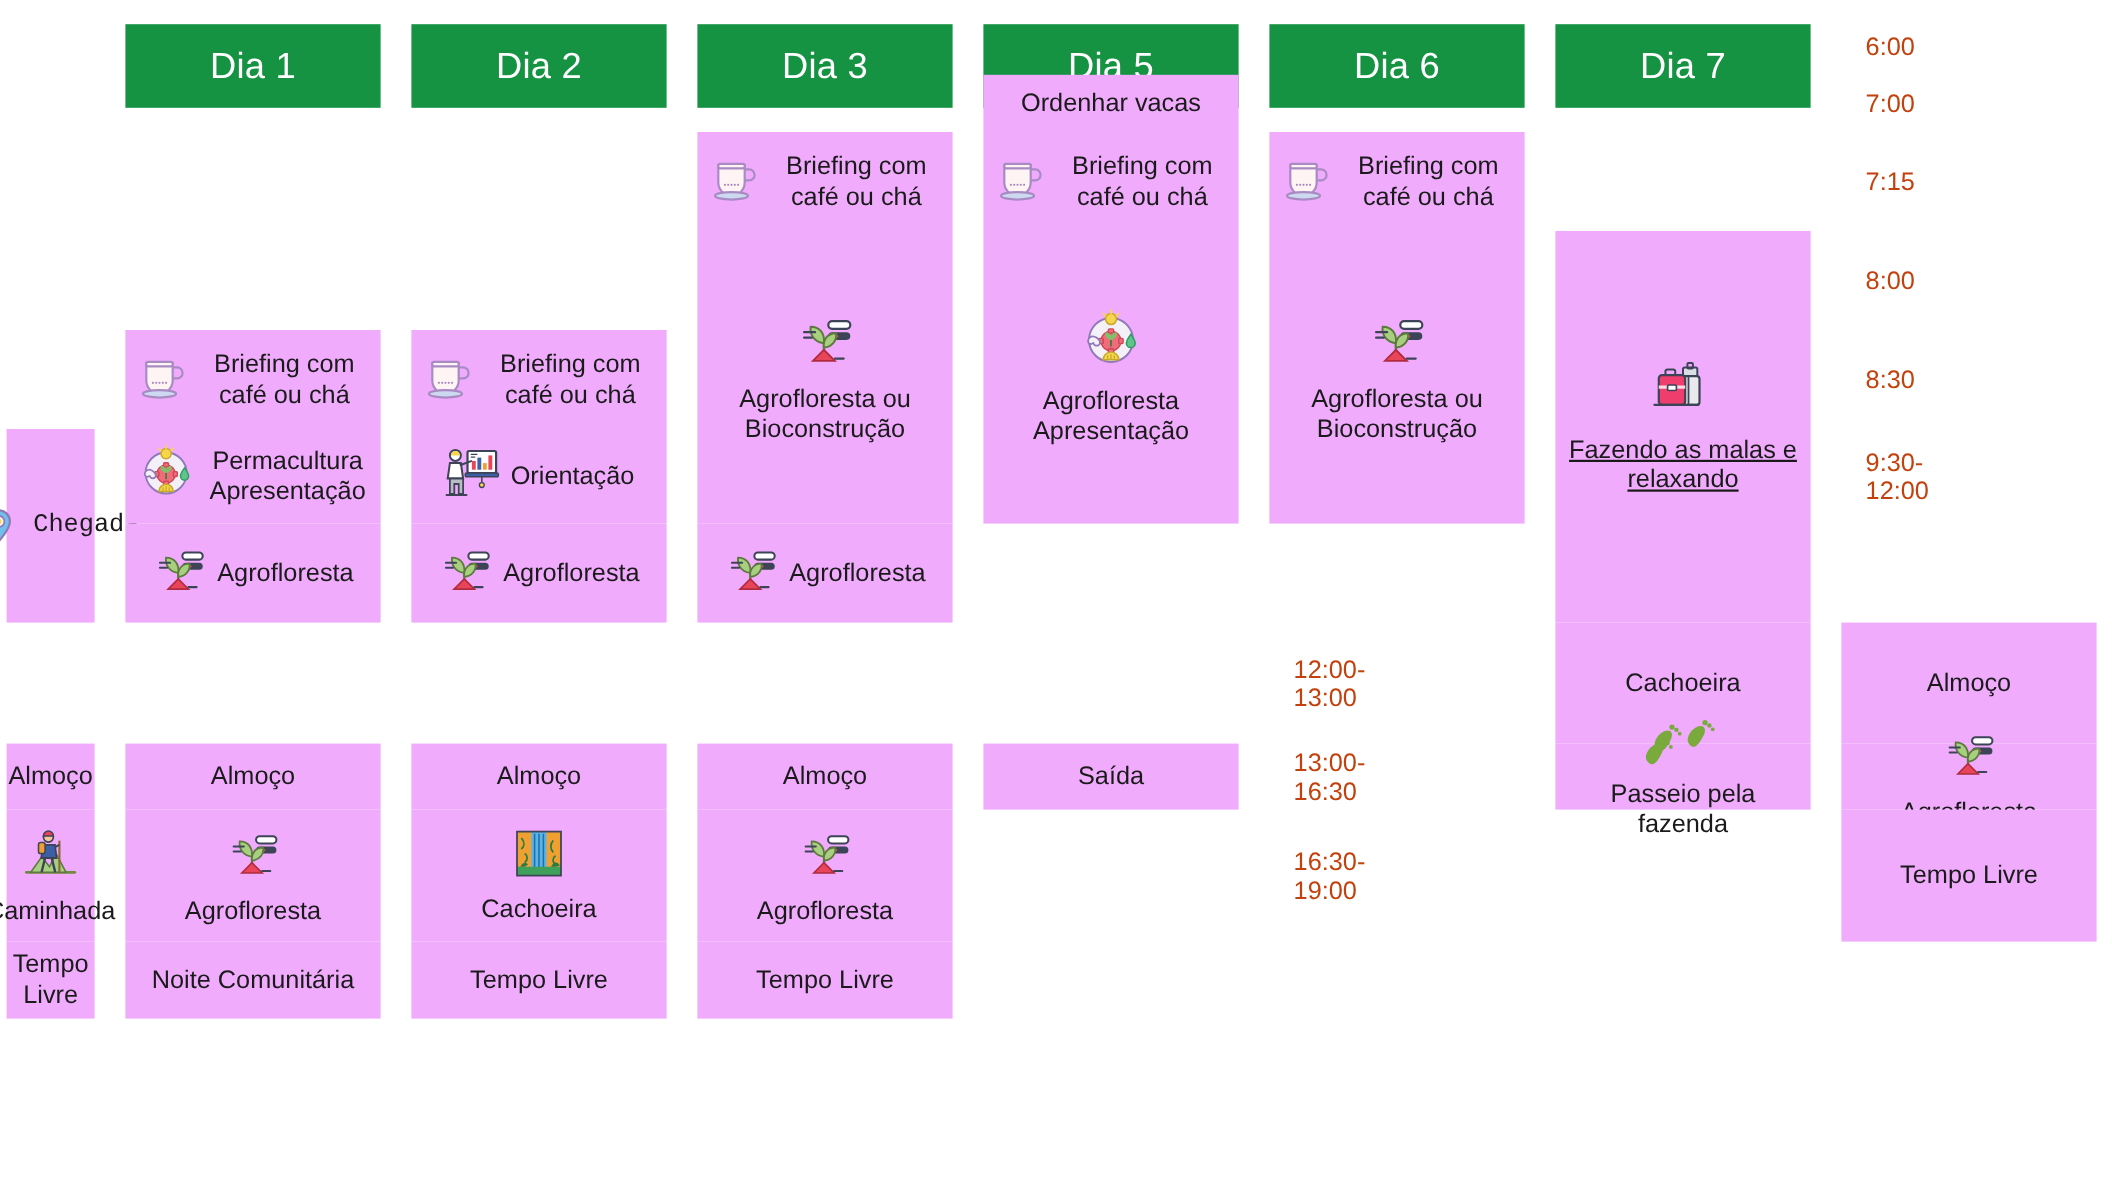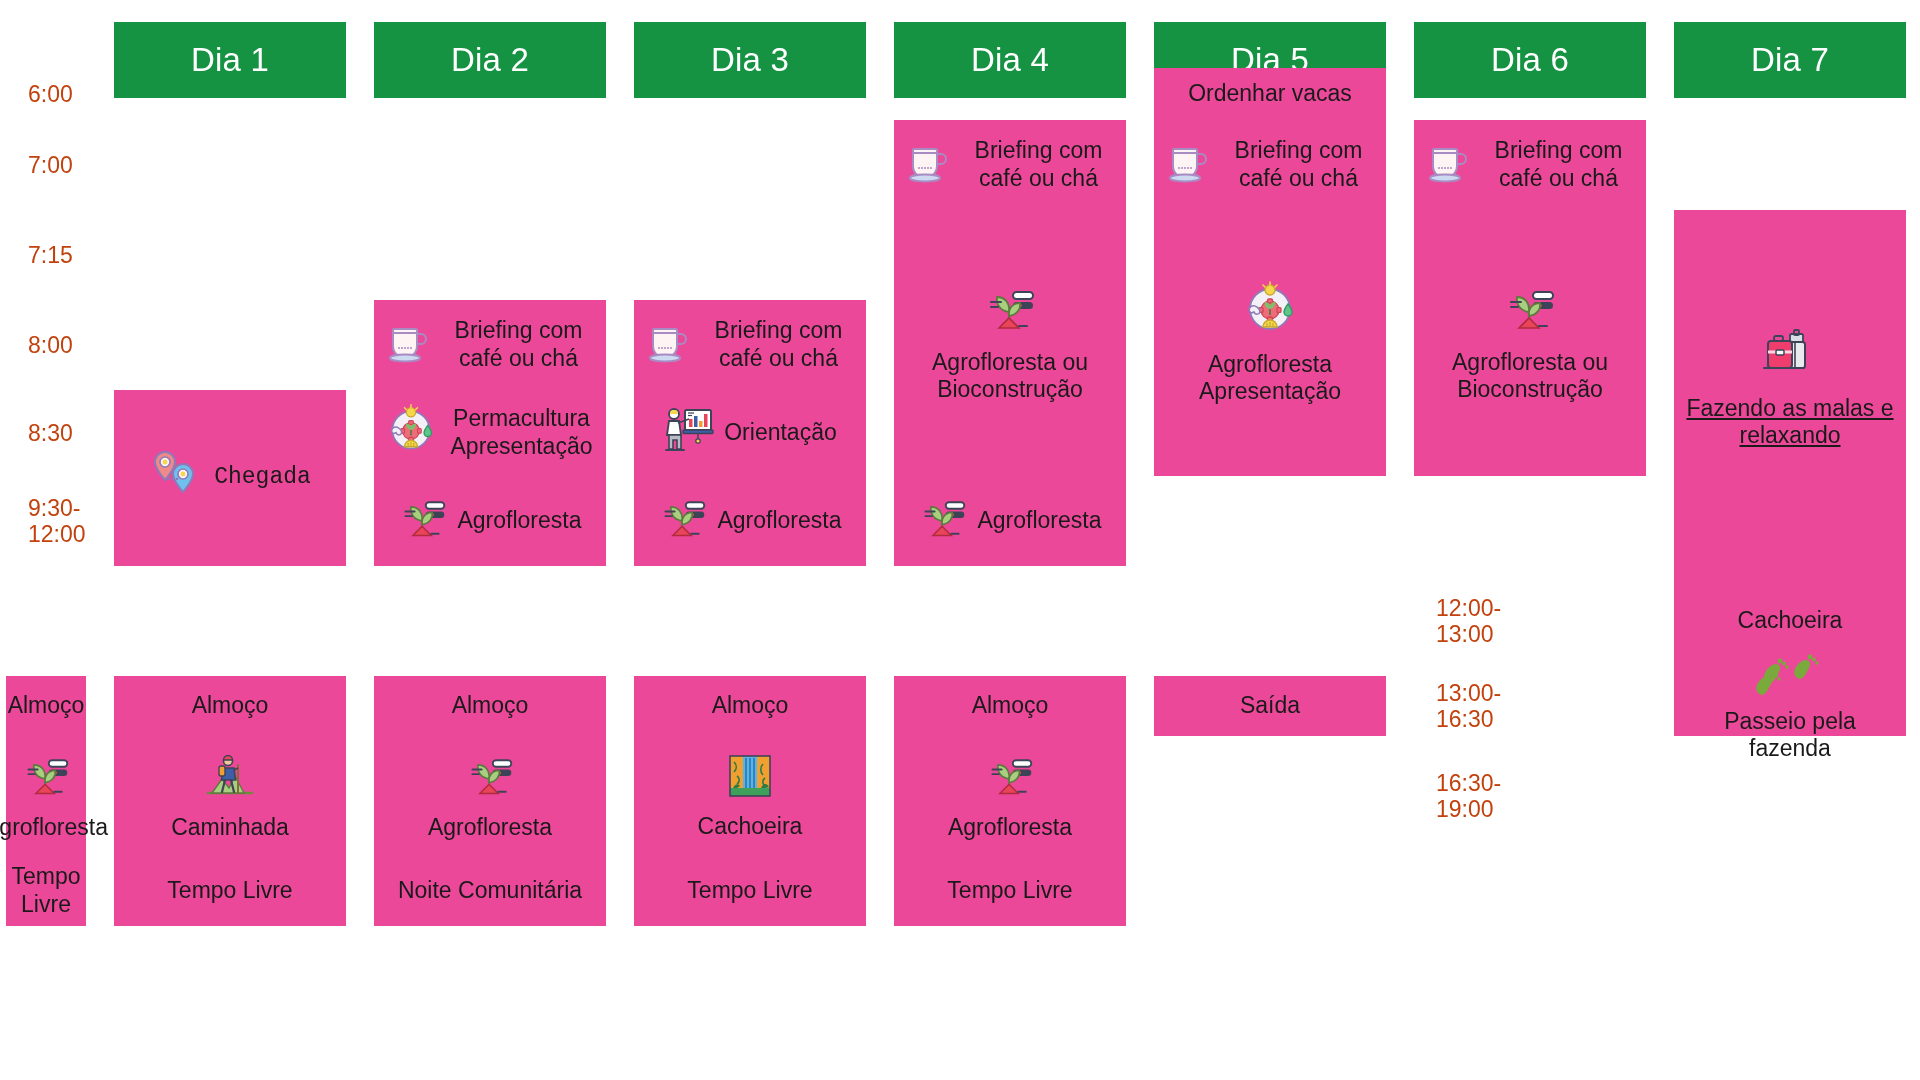--- a/index.html
+++ b/index.html
@@ -54,21 +54,21 @@
     padding-left: 28px;
     font-size: 23px;
     color: #c2410c;
     line-height: 1.15;
     white-space: pre-line;
   }
   .timelabel.two { align-items: center; }
 
   
   .cell {
-    background: #ec4899;
+    background: #f0abfc;
     margin: 0 22px 0 6px;
     display: flex;
     align-items: center;
     justify-content: center;
     gap: 9px;
     padding: 4px 10px;
     font-size: 23px;
     color: #1a1a1a;
     line-height: 1.2;
     text-align: center;
@@ -90,21 +90,20 @@
 </head>
 <body>
 
 <div id="schedule">
   <div class="grid">
 
     <div></div>
     <div class="dayhead">Dia 1</div>
     <div class="dayhead">Dia 2</div>
     <div class="dayhead">Dia 3</div>
-    <div class="dayhead">Dia 4</div>
     <div class="dayhead">Dia 5</div>
     <div class="dayhead">Dia 6</div>
     <div class="dayhead">Dia 7</div>
 
     <div class="timelabel">6:00</div>
     <div class="cell empty"></div>
     <div class="cell empty"></div>
     <div class="cell empty"></div>
     <div class="cell empty"></div>
     <div class="cell">

